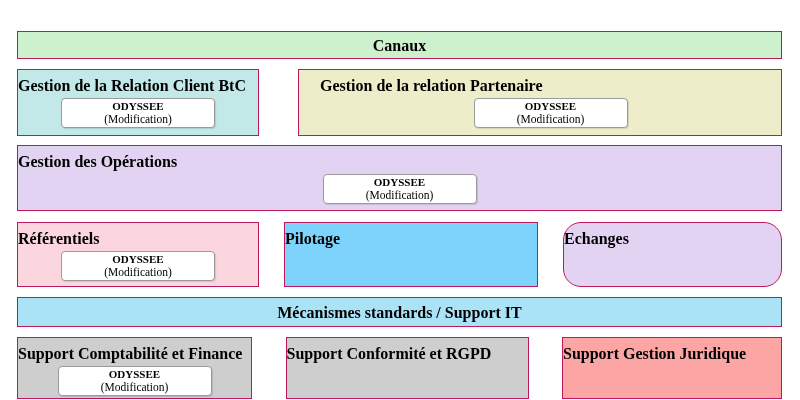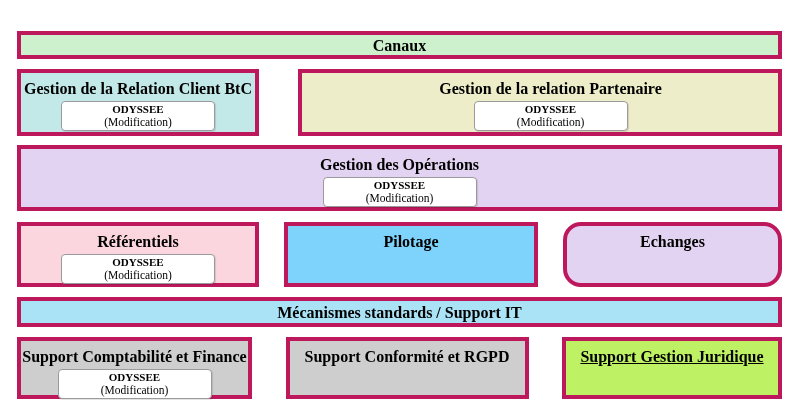--- a/index.html
+++ b/index.html
@@ -4,22 +4,22 @@
 <style>
   html,body{margin:0;padding:0;}
   body{
     width:800px;height:400px;background:#ffffff;overflow:hidden;
     font-family:"Liberation Serif","DejaVu Serif",serif;color:#000;
   }
   .canvas{position:relative;width:765px;margin:31px 0 0 17px;}
   .row{box-sizing:border-box;}
   .cols{display:flex;justify-content:space-between;}
   .block{
-    box-sizing:border-box;border:4px solid #be185d;height:100%;
-    text-align:center;
+    box-sizing:border-box;border:1px solid #be185d;height:100%;
+    text-align:left;
   }
   .banner{
     display:flex;align-items:center;justify-content:center;
   }
   .row1{height:28px;margin-bottom:10px;}
   .row2{height:67px;margin-bottom:9px;}
   .row3{height:66px;margin-bottom:11px;}
   .row4{height:65px;margin-bottom:10px;}
   .row5{height:30px;margin-bottom:10px;}
   .row6{height:62px;}
@@ -108,18 +108,18 @@
     <div class="block w281" style="background-color: rgb(206, 206, 206);">
       <div class="block-title">Support Comptabilité et Finance</div>
       <div class="app-box">
         <div class="app-name">ODYSSEE</div>
         <div class="app-status">(Modification)</div>
       </div>
     </div>
     <div class="block w243" style="background-color: rgb(206, 206, 206);">
       <div class="block-title">Support Conformité et RGPD</div>
     </div>
-    <div class="block w220" style="background-color: #bef264; text-decoration: underline;">
+    <div class="block w220" style="background-color: #fca5a5;">
       <div class="block-title">Support Gestion Juridique</div>
     </div>
   </div>
 
 </div>
 
 </body></html>

